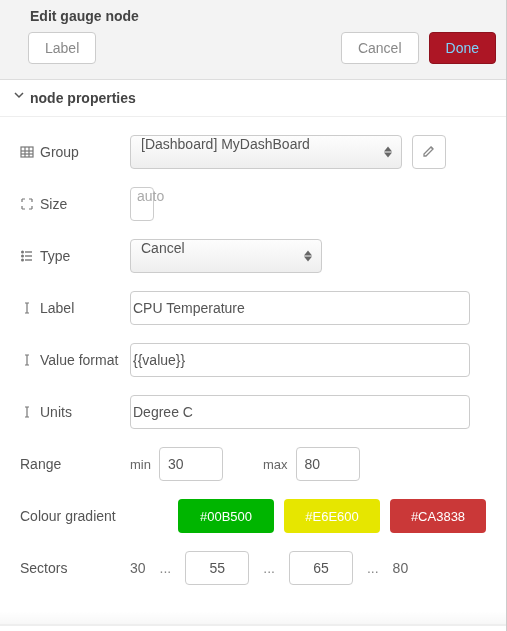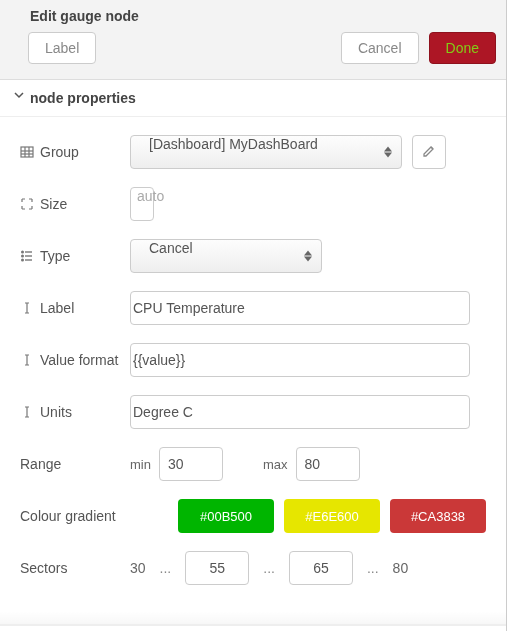--- a/index.html
+++ b/index.html
@@ -30,21 +30,21 @@
     align-items: flex-start;
     padding-top: 2px;
   }
   .btn {
     display: inline-flex; align-items: center; justify-content: center;
     height: 32px; padding: 0 16px;
     border-radius: 4px; font-size: 14px; cursor: pointer;
     border: 1px solid #ccc; background: #fff; color: #888;
   }
   .btn-primary {
-    background: #AD1625; color: #84cc16; border: 1px solid #8e111d;
+    background: #AD1625; color: #7dd3fc; border: 1px solid #8e111d;
     font-weight: 500;
   }
   .right-actions { display: flex; gap: 10px; }
 
   .section-header {
     display: flex; align-items: flex-start; gap: 6px;
     padding: 10px 14px;
     font-weight: 600; color: #444;
     border-bottom: 1px solid #eee;
     cursor: pointer;
@@ -69,21 +69,21 @@
   }
   .lbl .ic { width: 14px; height: 14px; display:inline-flex; align-items:center; justify-content:center; color:#777; }
   .lbl .ic svg { width: 14px; height: 14px; stroke: currentColor; }
 
   .field { flex: 1; display:flex; align-items:center; gap:10px; }
 
   .select-wide, .select-med, .input, .input-sm, .input-xs {
     height: 34px; border: 1px solid #ccc; border-radius: 4px;
     background: linear-gradient(#fdfdfd, #eee);
     font-size: 14px; color: #555;
-    padding: 0 28px 0 18px;
+    padding: 0 28px 0 10px;
     position: relative;
   }
   .input, .input-sm, .input-xs { background:#fff; }
   .input { width: 340px; padding: 0 2px; }
   .input-sm { width: 64px; padding: 0 8px; text-align:left; }
   .input-xs { width: 24px; padding: 0 6px; background:#fff; color:#aaa; }
   .auto { color:#aaa; }
   .select-wide { width: 272px; }
   .select-med  { width: 192px; }
   .select-wrap { position:relative; }

